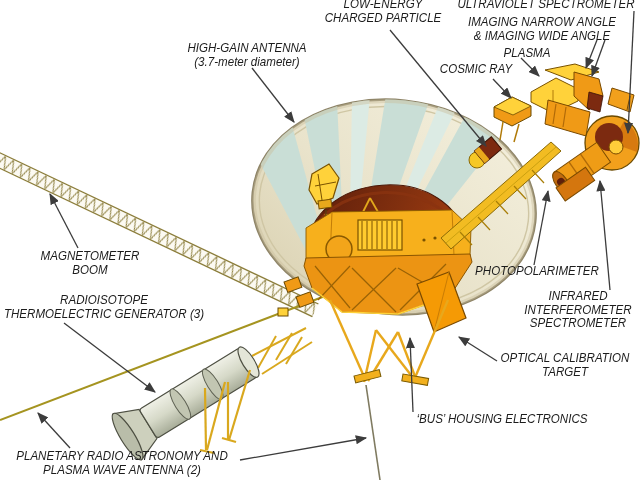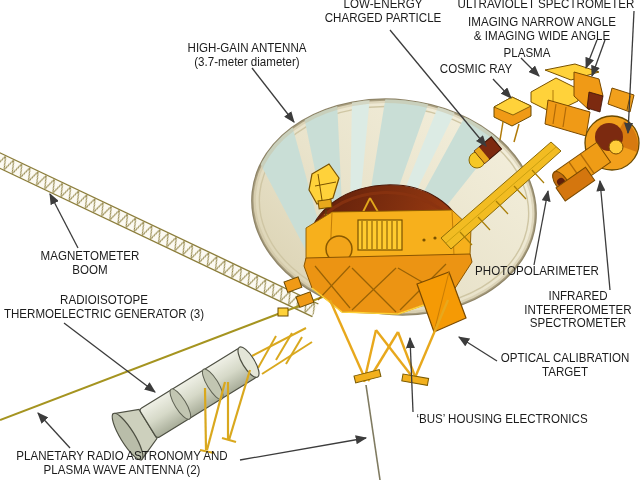--- a/index.html
+++ b/index.html
@@ -1,18 +1,19 @@
 <!DOCTYPE html>
 <html style="--c-text: #1c1c1c; --c-arrow: #3c3c3c; --c-dish: #ece7d2; --c-stripe: #c9ded6; --c-maroon: #7c2a10; --c-orange: #f09a16; --c-yellow: #ffd23a; --c-dark-orange: #d4760e; --c-truss: #8a7c3a; --c-antenna: #a59420; --c-rtg-gray: #d6d9c8;"><head>
 <meta charset="utf-8">
 <style>
   html,body{margin:0;padding:0;background:#fff;}
   .stage{
     position:relative;width:640px;height:482px;background:#fff;overflow:hidden;
     font-family:"Liberation Sans","DejaVu Sans",sans-serif;
+    font-style:italic;
   }
   .stage svg{position:absolute;left:0;top:0;}
   .lbl{
     position:absolute;width:240px;color:var(--c-text,#1c1c1c);
     font-size:13px;line-height:13.5px;font-weight:400;text-align:center;
     transform:scaleX(.89);transform-origin:center top;white-space:nowrap;
     user-select:none;
   }
   .lbl div{white-space:nowrap;}
   

